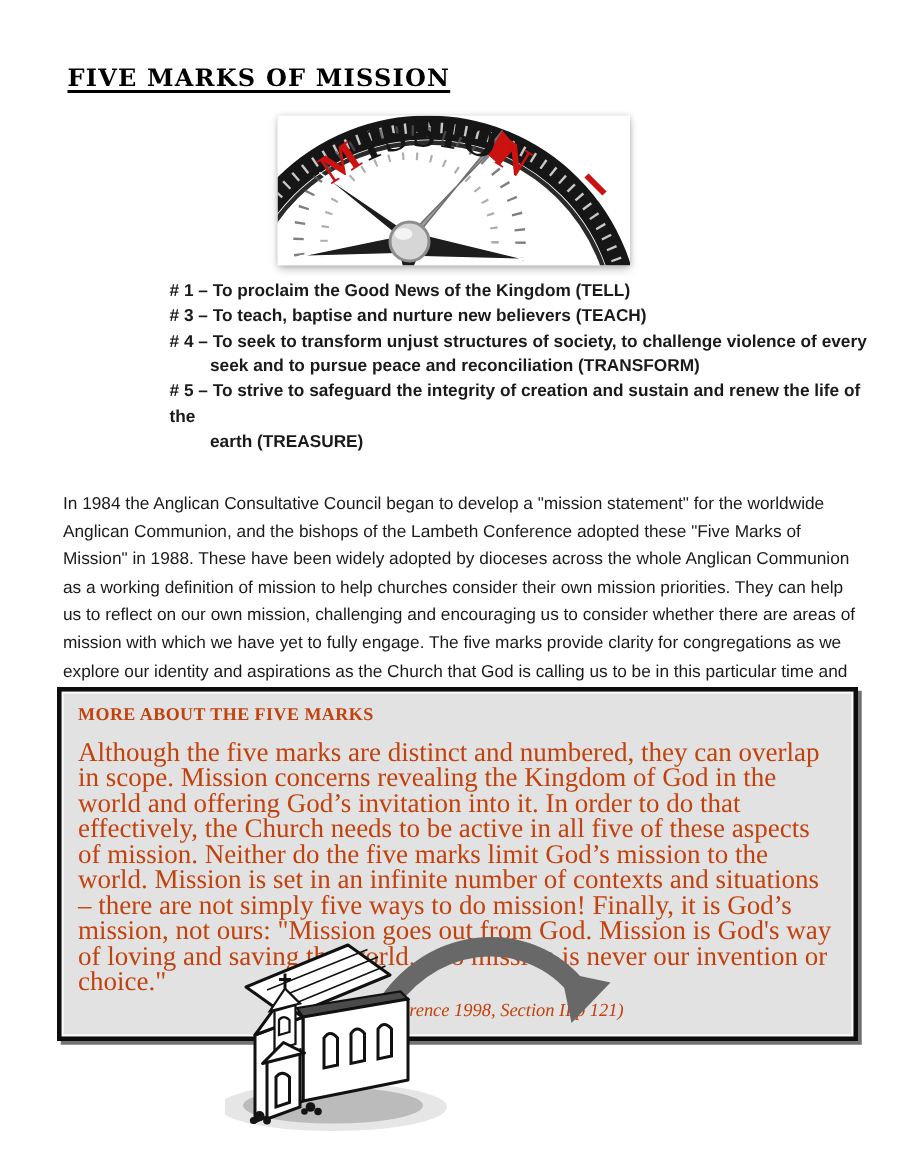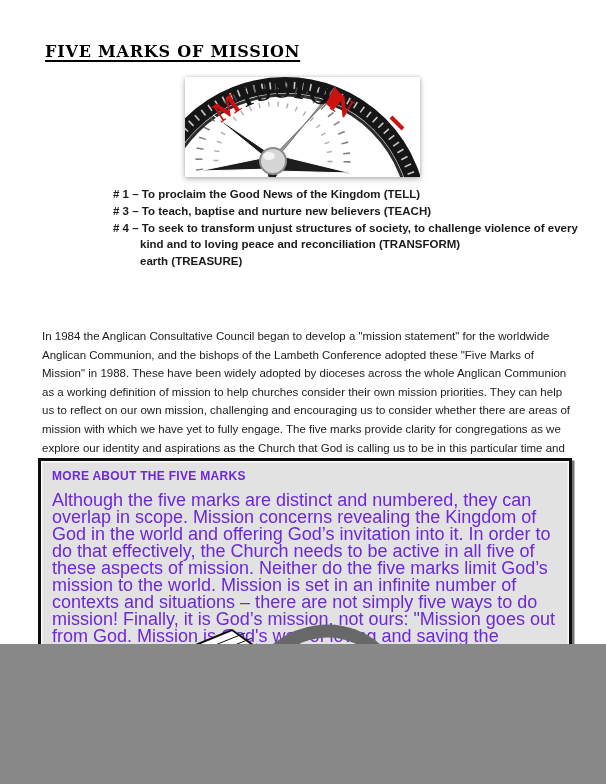--- a/index.html
+++ b/index.html
@@ -1,17 +1,17 @@
 <!DOCTYPE html>
 <html><head>
 <meta charset="utf-8">
 <style>
   html,body{margin:0;padding:0;background:#888;}
   .page{
-    position:relative;width:606px;height:644px;background:#ffffff;
+    position:relative;width:606px;height:784px;background:#ffffff;
     margin:0 auto;font-family:"Liberation Sans",sans-serif;color:#1a1a1a;
     overflow:hidden;
   }
   
   .doc-title{
     position:absolute;left:45px;top:42px;
     font-family:"DejaVu Serif","Liberation Serif",serif;
     font-weight:700;font-size:16px;letter-spacing:.8px;
     text-decoration:underline;text-decoration-thickness:2px;text-underline-offset:3px;
     color:#000;
@@ -35,21 +35,21 @@
     position:absolute;left:42px;top:327px;width:530px;
     font-size:11.5px;line-height:18.6px;text-align:left;
   }
   .intro .question{font-weight:700;}
   
   .more-box{
     position:absolute;left:38px;top:458px;width:534px;box-sizing:border-box;
     background:#e2e2e2;border:3px solid #0d0d0d;
     box-shadow:2.5px 2.5px 0 rgba(0,0,0,.55), inset 0 0 0 1.5px #fafafa;
     padding:8px 12px 10px 11px;
-    font-family:Liberation Sans, sans-serif;color:#6d28d9;
+    font-family:Liberation Serif, serif;color:#c2410c;
   }
   .more-box-heading{font-weight:700;font-size:12px;letter-spacing:.3px;}
   .more-box-body{margin-top:9px;font-size:18px;line-height:17px;}
   .more-box-citation{margin-top:3px;font-size:12.3px;font-style:italic;text-align:center;}
   
   .footer-graphic{position:absolute;left:150px;top:616px;width:320px;height:164px;}
   .footer-label{
     position:absolute;left:332px;top:694px;
     font-weight:700;font-size:20px;line-height:27px;color:#111;
     font-family:"Liberation Sans",sans-serif;letter-spacing:.3px;
@@ -97,23 +97,24 @@
     <div class="mark-item">
       <div># 1 – To proclaim the Good News of the Kingdom (TELL)</div>
 
     </div>
     <div class="mark-item">
       <div># 3 – To teach, baptise and nurture new believers (TEACH)</div>
 
     </div>
     <div class="mark-item">
       <div># 4 – To seek to transform unjust structures of society, to challenge violence of every</div>
-      <div class="mark-line2">kind and to loving peace and reconciliation (TRANSFORM)</div>
+      <div class="mark-line2">seek and to pursue peace and reconciliation (TRANSFORM)</div>
     </div>
     <div class="mark-item">
+      <div># 5 – To strive to safeguard the integrity of creation and sustain and renew the life of the</div>
       <div class="mark-line2">earth (TREASURE)</div>
     </div>
   </div>
 
   <div class="intro">
     <span>In 1984 the Anglican Consultative Council began to develop a "mission statement" for the worldwide Anglican Communion, and the bishops of the Lambeth Conference adopted these "Five Marks of Mission" in 1988. These have been widely adopted by dioceses across the whole Anglican Communion as a working definition of mission to help churches consider their own mission priorities. They can help us to reflect on our own mission, challenging and encouraging us to consider whether there are areas of mission with which we have yet to fully engage. The five marks provide clarity for congregations as we explore our identity and aspirations as the Church that God is calling us to be in this particular time and place. We consider this most critical of questions:  </span><span class="question">What is the purpose of God’s church?</span>
   </div>
 
   <div class="more-box">
     <div class="more-box-heading">MORE ABOUT THE FIVE MARKS</div>

